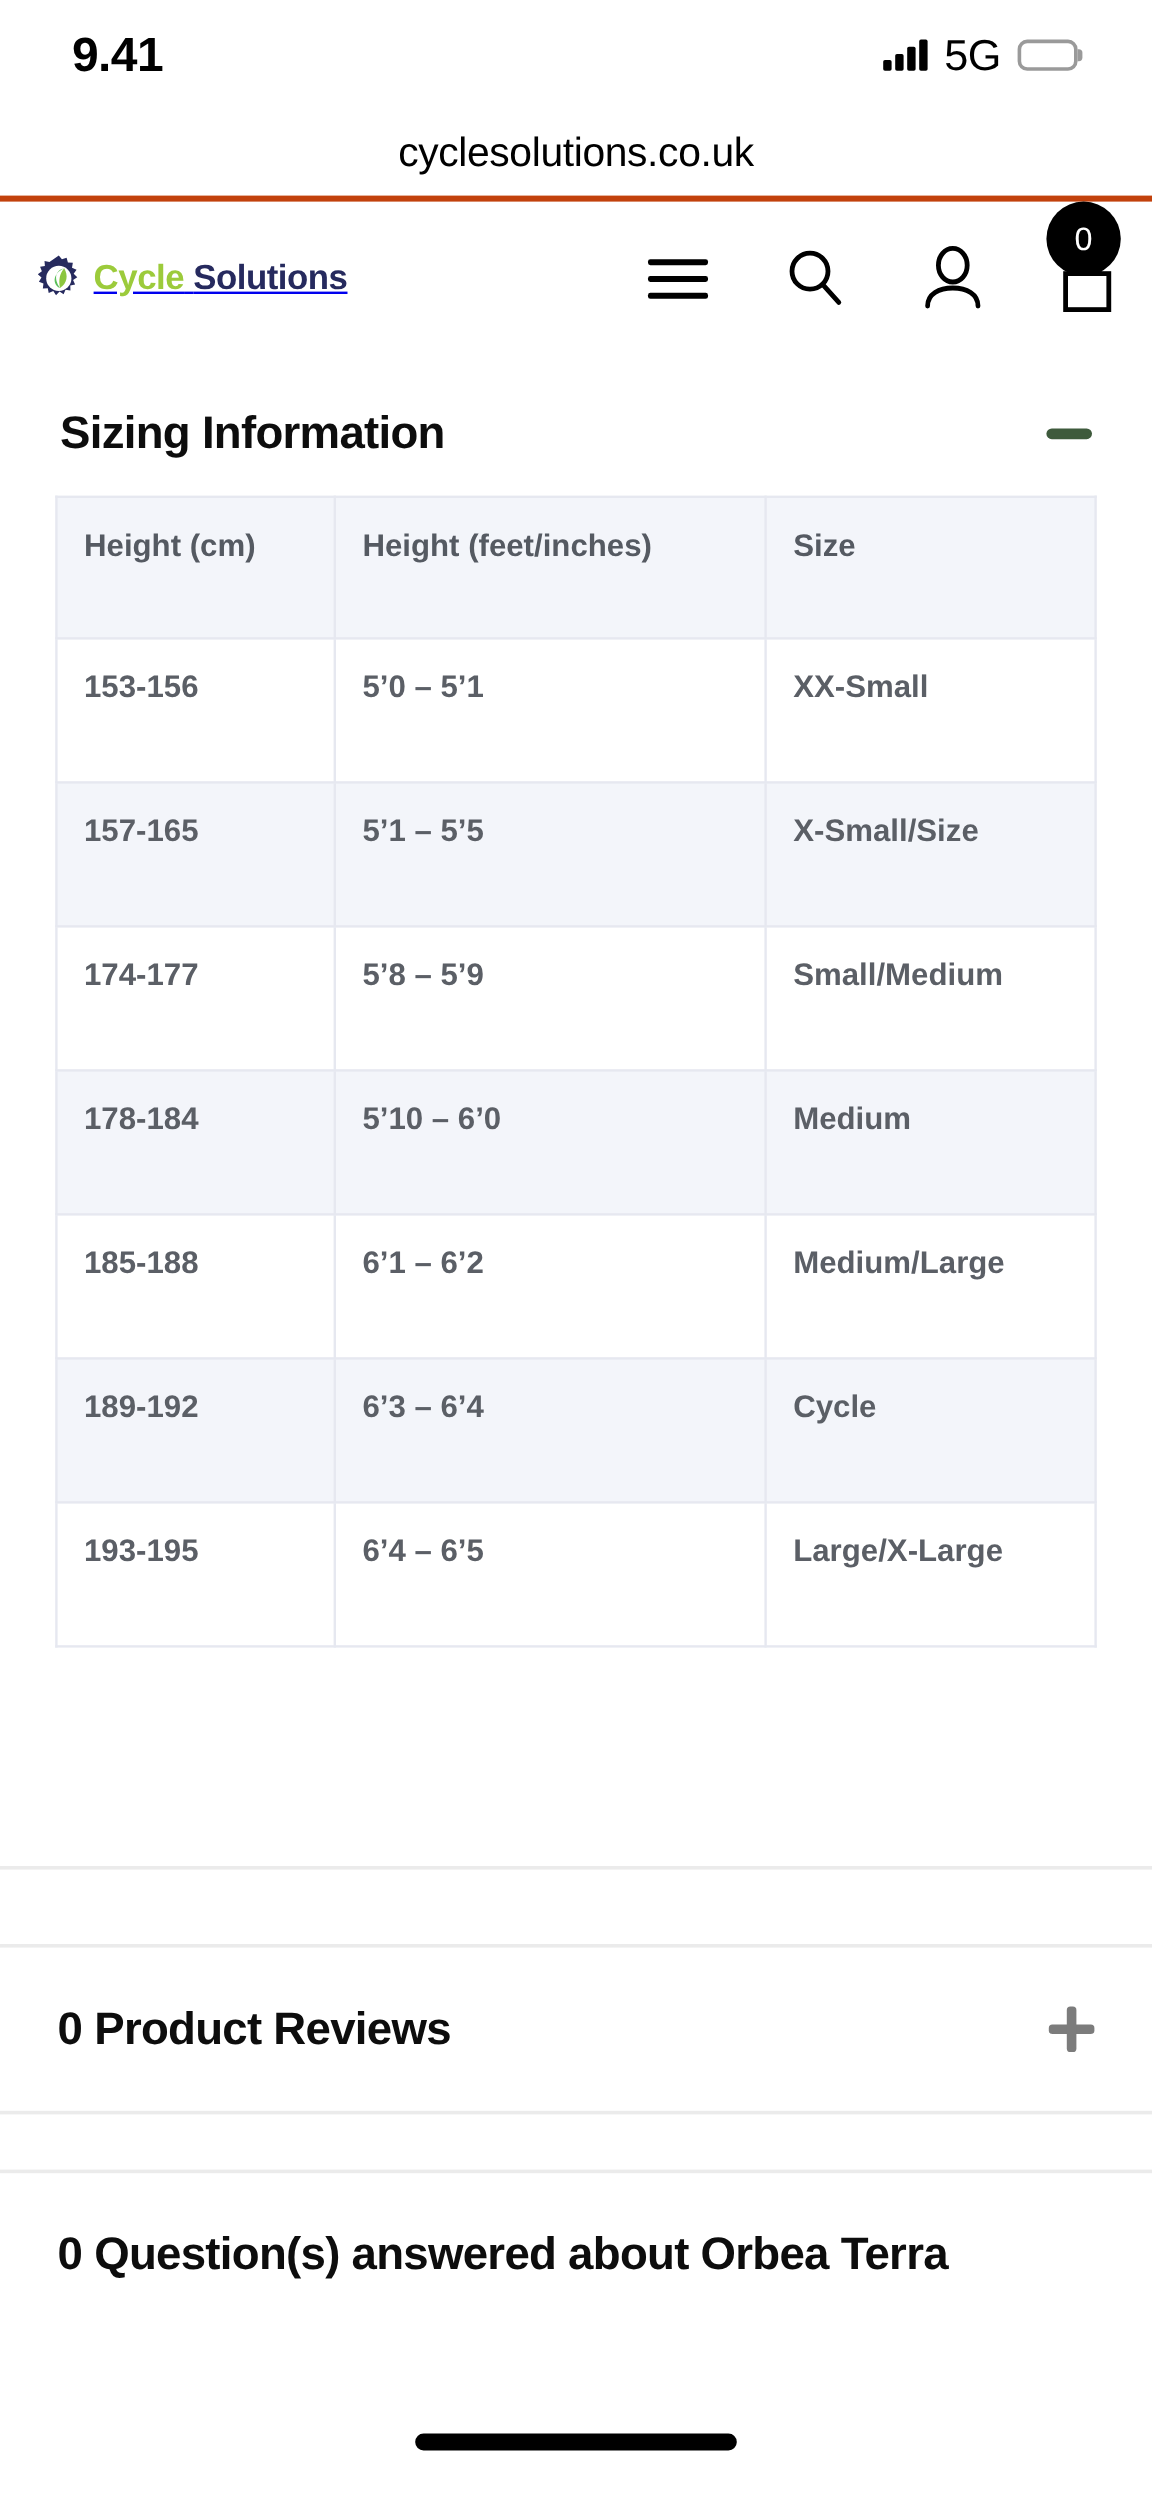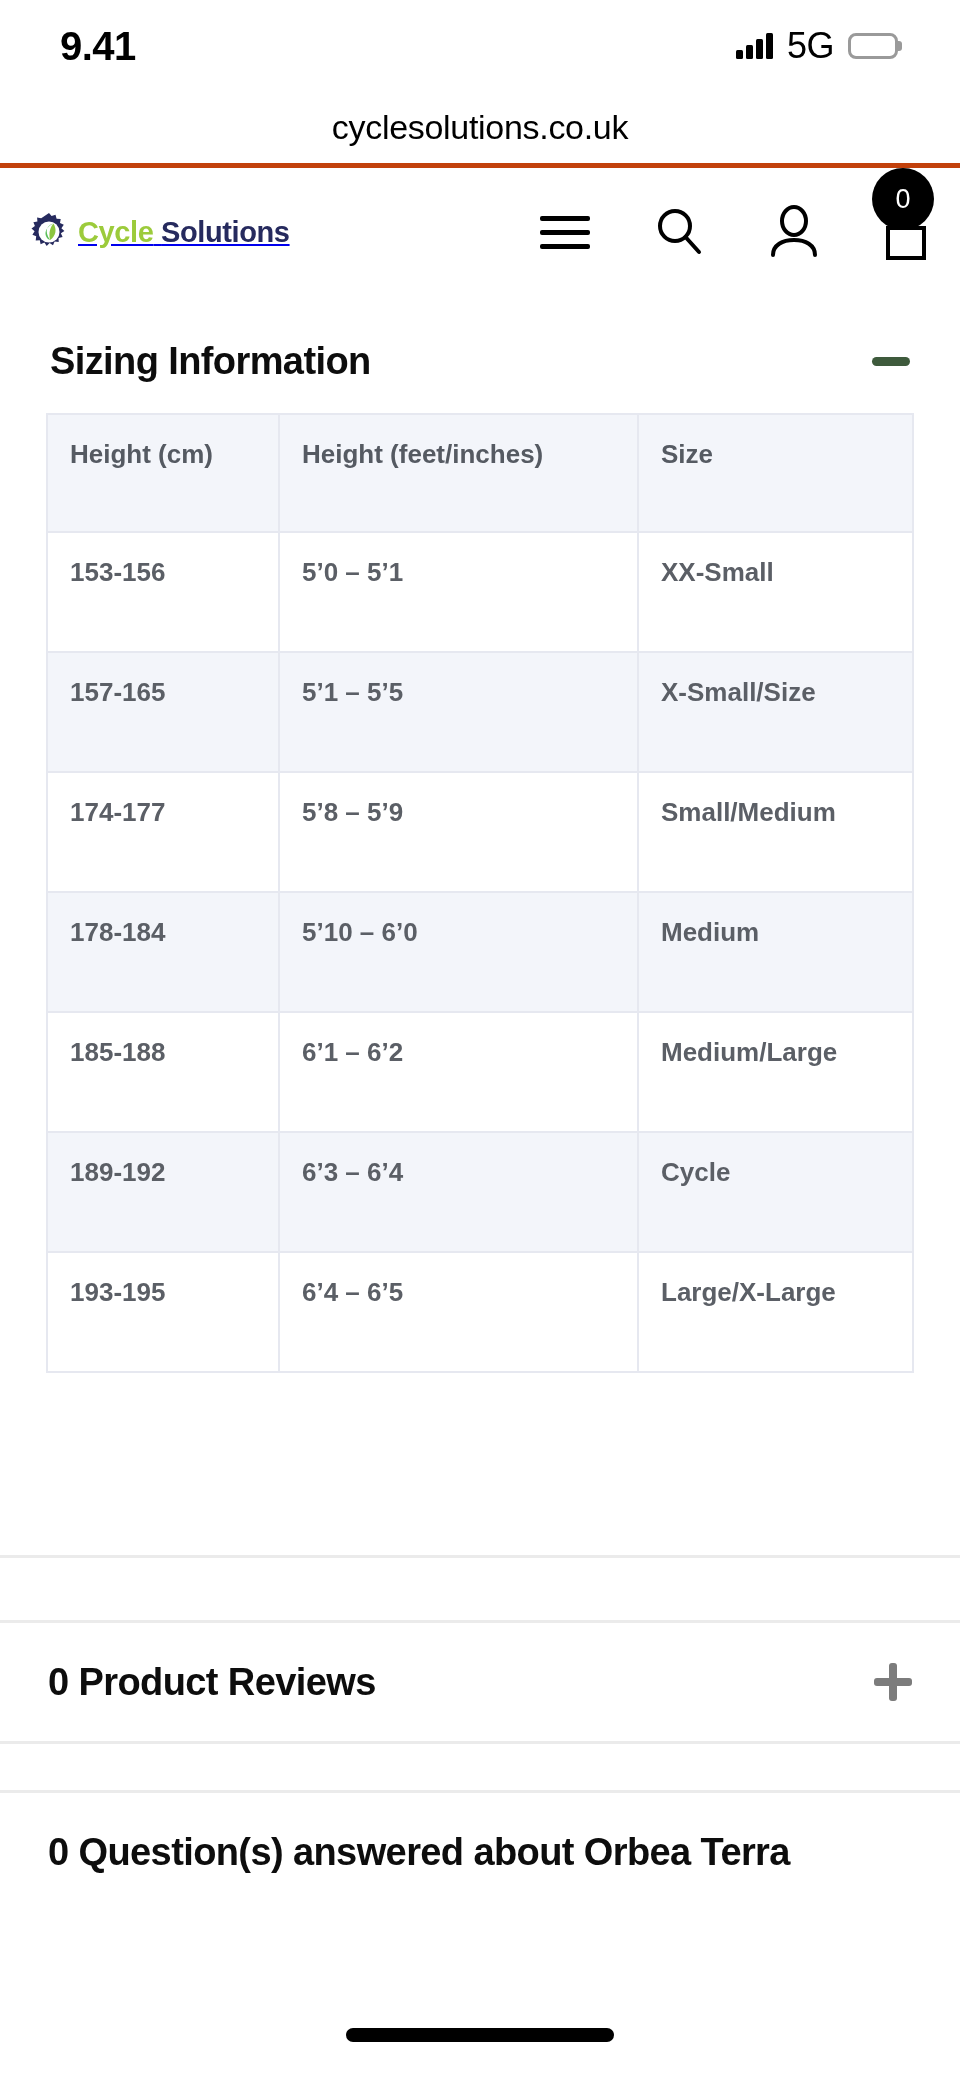--- a/index.html
+++ b/index.html
@@ -159,21 +159,21 @@
   table.size-table tbody tr:nth-child(odd)  td { background: #ffffff; }
   table.size-table tbody tr:nth-child(even) td { background: #f3f5fa; }
 
   
   .divider { height: 3px; background: #ebebeb; width: 100%; }
   .acc-row {
     display: flex;
     align-items: center;
     justify-content: space-between;
     padding: 0 48px;
-    height: 118px;
+    height: 136px;
   }
   .acc-title {
     font-size: 38px;
     font-weight: 700;
     color: #0d0d0d;
     letter-spacing: -0.6px;
     white-space: nowrap;
   }
   .spacer-lg { height: 182px; }
   .spacer-md { height: 62px; }

